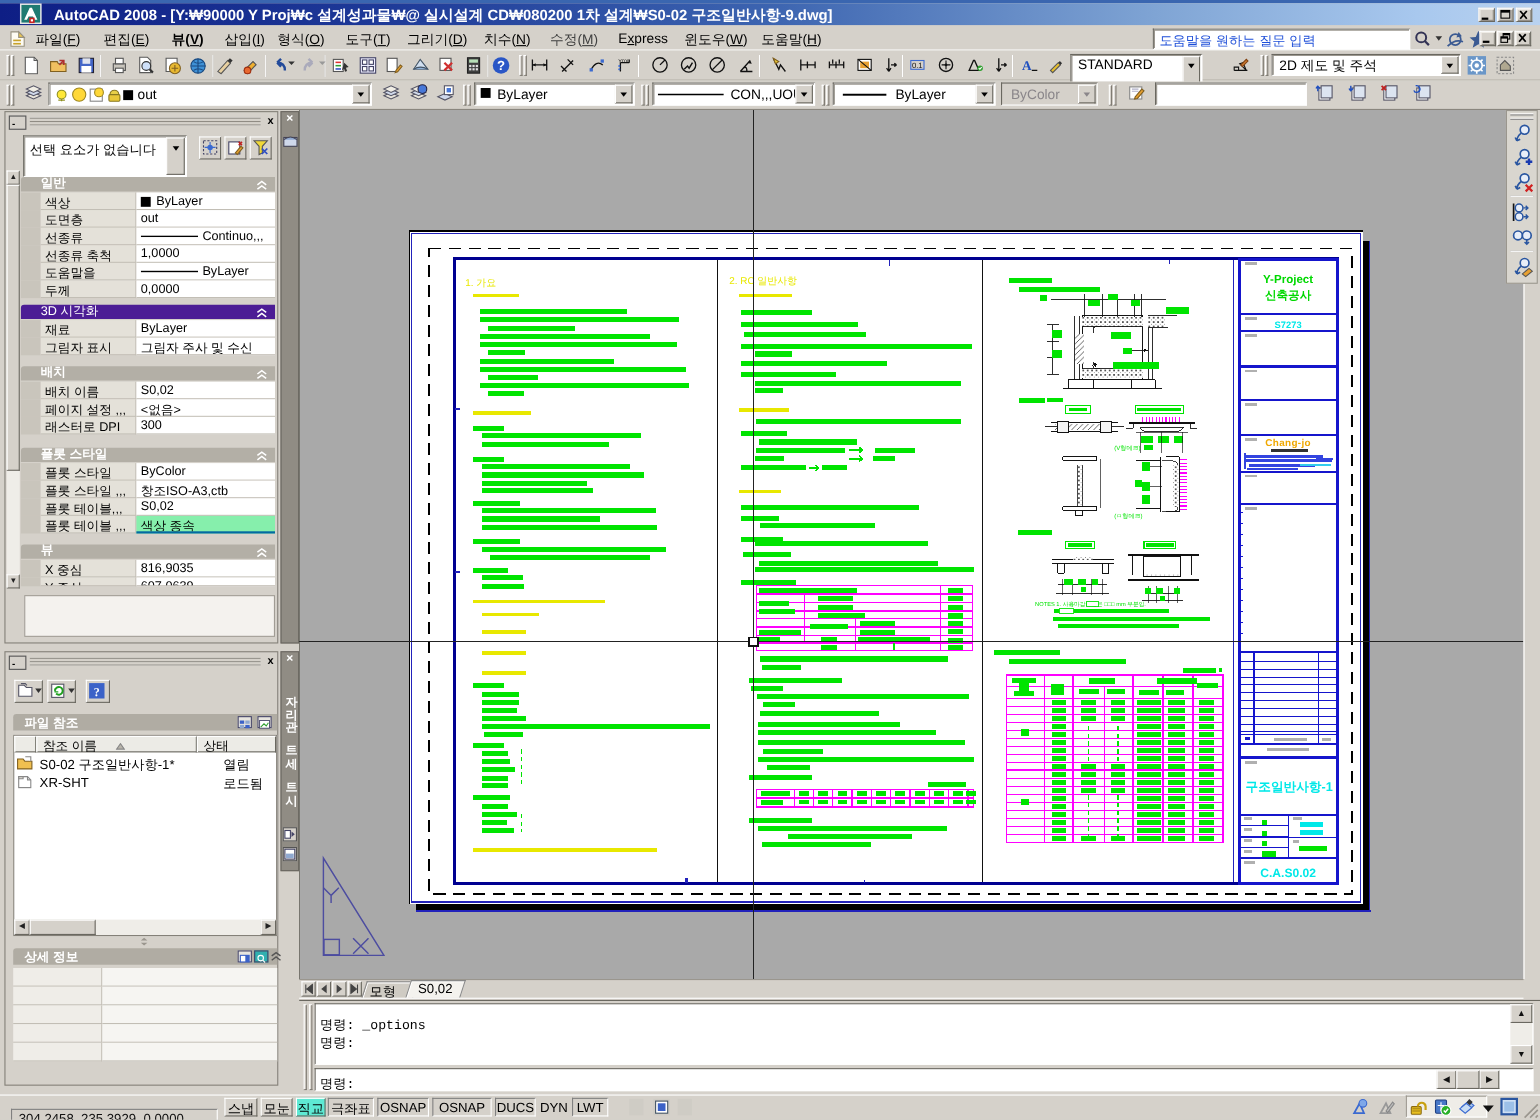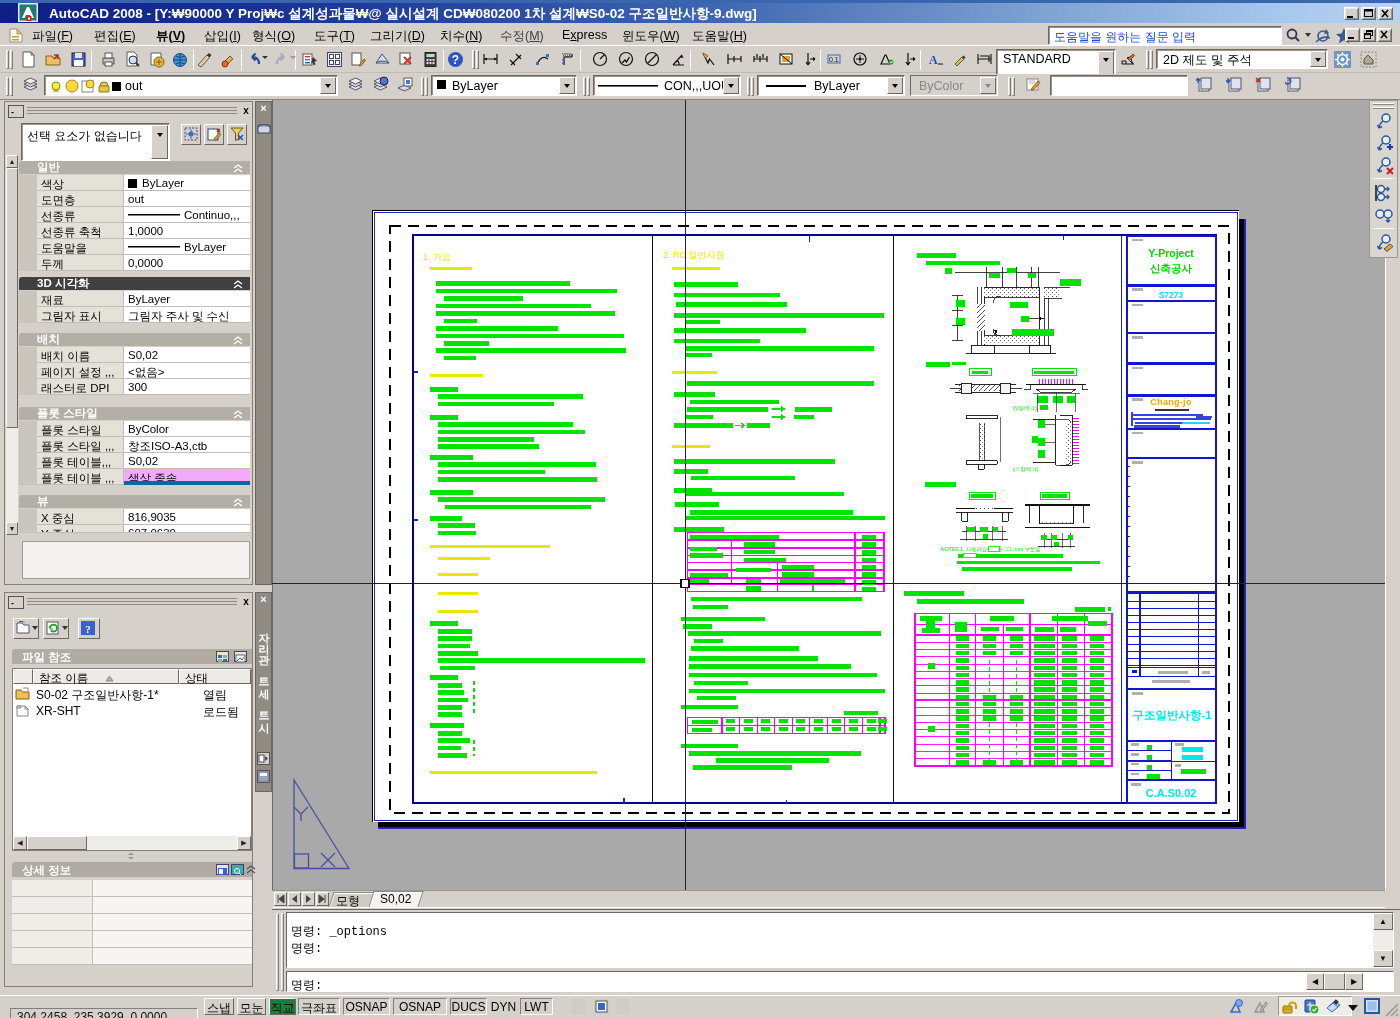--- a/index.html
+++ b/index.html
@@ -270,21 +270,21 @@
     <text x="1" y="13" font-size="12" font-weight="bold" fill="#2050c0" font-family="Liberation Serif">A</text>
     <path d="M10 13 h5" stroke="#111"></path>
   </svg>
 <svg class="abs" style="left:952px;top:51px" width="17" height="17" viewBox="0 0 17 17">
     <path d="M3 13 L10 6 l2 2 -7 7 Z" fill="#e8c030" stroke="#555"></path>
     <path d="M10 6 l1.5-1.5 2 2 -1.5 1.5 Z" fill="#333"></path>
   </svg>
 <svg class="abs" style="left:976px;top:51px" width="17" height="17" viewBox="0 0 17 17">
     <path d="M2 3 v10 M15 3 v10 M2 8 h13 M4 5 h9 v6" stroke="#111" fill="none" stroke-width="1.1"></path>
   </svg>
-<div class="abs field combo" style="left:996px;top:49px;width:120px;height:31px">
+<div class="abs field combo" style="left:973px;top:49px;width:120px;height:31px">
     <span style="position:absolute;left:6px;top:2px;font-size:12.5px">STANDARD</span>
     <span class="da">
       <span class="arrdn"></span>
     </span>
   </div>
 <svg class="abs" style="left:1120px;top:51px" width="17" height="17" viewBox="0 0 17 17">
     <path d="M2 13 h12 M2 13 v-3 h4 v3 M13 13 l-6 -6 3 -1 Z" stroke="#111" fill="none"></path>
     <path d="M8 8 L13 3 l1.5 1.5 -5 5 Z" fill="#c87830" stroke="#804010"></path>
   </svg>
 <div class="abs" style="left:1146px;top:50px;width:3px;height:19px;border:1px solid;border-color:#fff #807c74 #807c74 #fff"></div>
@@ -489,21 +489,21 @@
     <svg style="position:absolute;left:4px;top:7px" width="52" height="2">
       <rect width="52" height="1.5" fill="#000"></rect>
     </svg>
     <span style="position:absolute;left:60px;top:2px">ByLayer</span>
   </div>
 <div class="abs" style="left:19px;top:255px;width:18px;height:16px;background:#c9c5bc"></div>
 <div class="abs" style="left:37px;top:255px;width:87px;height:16px;background:#e4e1d9;border-bottom:1px solid #c2beb5;border-right:1px solid #c2beb5;font-size:11.5px;color:#000;white-space:nowrap;overflow:hidden;padding:2px 0 0 4px">두께</div>
 <div class="abs" style="left:124px;top:255px;width:126px;height:16px;background:#fff;border-bottom:1px solid #c2beb5;font-size:11.5px;color:#000;white-space:nowrap;overflow:hidden">
     <span style="position:absolute;left:4px;top:2px">0,0000</span>
   </div>
-<div class="abs" style="left:19px;top:277px;width:231px;height:13px;background:#404040;border-radius:3px 0 0 0;color:#fff;font-weight:bold;font-size:11.5px;padding-left:18px;line-height:13px">3D 시각화</div>
+<div class="abs" style="left:19px;top:277px;width:231px;height:13px;background:#4c1d95;border-radius:3px 0 0 0;color:#fff;font-weight:normal;font-size:11.5px;padding-left:18px;line-height:13px">3D 시각화</div>
 <svg class="abs" style="left:232px;top:279px" width="12" height="10">
     <path d="M2 5 l4 -3 4 3 M2 9 l4 -3 4 3" stroke="#fff" stroke-width="1.4" fill="none"></path>
   </svg>
 <div class="abs" style="left:19px;top:291px;width:18px;height:16px;background:#c9c5bc"></div>
 <div class="abs" style="left:37px;top:291px;width:87px;height:16px;background:#e4e1d9;border-bottom:1px solid #c2beb5;border-right:1px solid #c2beb5;font-size:11.5px;color:#000;white-space:nowrap;overflow:hidden;padding:2px 0 0 4px">재료</div>
 <div class="abs" style="left:124px;top:291px;width:126px;height:16px;background:#fff;border-bottom:1px solid #c2beb5;font-size:11.5px;color:#000;white-space:nowrap;overflow:hidden">
     <span style="position:absolute;left:4px;top:2px">ByLayer</span>
   </div>
 <div class="abs" style="left:19px;top:307px;width:18px;height:16px;background:#c9c5bc"></div>
 <div class="abs" style="left:37px;top:307px;width:87px;height:16px;background:#e4e1d9;border-bottom:1px solid #c2beb5;border-right:1px solid #c2beb5;font-size:11.5px;color:#000;white-space:nowrap;overflow:hidden;padding:2px 0 0 4px">그림자 표시</div>
@@ -543,21 +543,21 @@
 <div class="abs" style="left:124px;top:437px;width:126px;height:16px;background:#fff;border-bottom:1px solid #c2beb5;font-size:11.5px;color:#000;white-space:nowrap;overflow:hidden">
     <span style="position:absolute;left:4px;top:2px">창조ISO-A3,ctb</span>
   </div>
 <div class="abs" style="left:19px;top:453px;width:18px;height:16px;background:#c9c5bc"></div>
 <div class="abs" style="left:37px;top:453px;width:87px;height:16px;background:#e4e1d9;border-bottom:1px solid #c2beb5;border-right:1px solid #c2beb5;font-size:11.5px;color:#000;white-space:nowrap;overflow:hidden;padding:2px 0 0 4px">플롯 테이블,,,</div>
 <div class="abs" style="left:124px;top:453px;width:126px;height:16px;background:#fff;border-bottom:1px solid #c2beb5;font-size:11.5px;color:#000;white-space:nowrap;overflow:hidden">
     <span style="position:absolute;left:4px;top:2px">S0,02</span>
   </div>
 <div class="abs" style="left:19px;top:469px;width:18px;height:16px;background:#c9c5bc"></div>
 <div class="abs" style="left:37px;top:469px;width:87px;height:16px;background:#e4e1d9;border-bottom:1px solid #c2beb5;border-right:1px solid #c2beb5;font-size:11.5px;color:#000;white-space:nowrap;overflow:hidden;padding:2px 0 0 4px">플롯 테이블 ,,,</div>
-<div class="abs" style="left:124px;top:469px;width:126px;height:16px;background:#f0abfc;border-bottom:4px solid #0369a1;font-size:11.5px;color:#000;white-space:nowrap;overflow:hidden">
+<div class="abs" style="left:124px;top:469px;width:126px;height:16px;background:#86efac;border-bottom:2px solid #0369a1;font-size:11.5px;color:#000;white-space:nowrap;overflow:hidden">
     <span style="position:absolute;left:4px;top:2px">색상 종속</span>
   </div>
 <div class="abs" style="left:19px;top:495px;width:231px;height:13px;background:#b3afa6;border-radius:3px 0 0 0;color:#fff;font-weight:bold;font-size:11.5px;padding-left:18px;line-height:13px">뷰</div>
 <svg class="abs" style="left:232px;top:497px" width="12" height="10">
     <path d="M2 5 l4 -3 4 3 M2 9 l4 -3 4 3" stroke="#fff" stroke-width="1.4" fill="none"></path>
   </svg>
 <div class="abs" style="left:19px;top:509px;width:18px;height:16px;background:#c9c5bc"></div>
 <div class="abs" style="left:37px;top:509px;width:87px;height:16px;background:#e4e1d9;border-bottom:1px solid #c2beb5;border-right:1px solid #c2beb5;font-size:11.5px;color:#000;white-space:nowrap;overflow:hidden;padding:2px 0 0 4px">X 중심</div>
 <div class="abs" style="left:124px;top:509px;width:126px;height:16px;background:#fff;border-bottom:1px solid #c2beb5;font-size:11.5px;color:#000;white-space:nowrap;overflow:hidden">
     <span style="position:absolute;left:4px;top:2px">816,9035</span>
@@ -1317,21 +1317,21 @@
 <div class="abs raised" style="left:1373px;top:950px;width:20px;height:17px;background:#d5d1ca;font-size:8px;text-align:center;line-height:15px;color:#111">▼</div>
 <div class="abs" style="left:286px;top:971px;width:1108px;height:21px;background:#fff;border:1px solid;border-color:#6a6860 #fff #fff #6a6860"></div>
 <div class="abs" style="left:291px;top:977px;font-family:'Liberation Mono',monospace;font-size:12px">명령:</div>
 <div class="abs raised" style="left:1306px;top:973px;width:18px;height:17px;background:#d5d1ca;font-size:8px;text-align:center;line-height:15px;color:#111">◀</div>
 <div class="abs raised" style="left:1345px;top:973px;width:18px;height:17px;background:#d5d1ca;font-size:8px;text-align:center;line-height:15px;color:#111">▶</div>
 <div class="abs raised" style="left:1324px;top:973px;width:21px;height:17px;background:#d5d1ca"></div>
 <div class="abs" style="left:0;top:995px;width:1400px;height:23px;background:#d5d1ca;border-top:1px solid #fff"></div>
 <div class="abs sunken" style="left:10px;top:998px;width:188px;height:17px;font-size:12px;padding:1px 0 0 6px;color:#111">304,2458, 235,3929, 0,0000</div>
 <div class="abs" style="left:204px;top:998px;width:30px;height:17px;border:1px solid;border-color:#fff #6a6860 #6a6860 #fff;background:#d5d1ca;font-size:12px;text-align:center;padding-top:1px">스냅</div>
 <div class="abs" style="left:237px;top:998px;width:29px;height:17px;border:1px solid;border-color:#fff #6a6860 #6a6860 #fff;background:#d5d1ca;font-size:12px;text-align:center;padding-top:1px">모눈</div>
-<div class="abs" style="left:269px;top:998px;width:27px;height:17px;border:1px solid;border-color:#fff #6a6860 #6a6860 #fff;background:#15803d;font-size:12px;text-align:center;padding-top:1px">직교</div>
+<div class="abs" style="left:269px;top:998px;width:27px;height:17px;border:1px solid;border-color:#fff #6a6860 #6a6860 #fff;background:#5eead4;font-size:12px;text-align:center;padding-top:1px">직교</div>
 <div class="abs" style="left:298px;top:998px;width:42px;height:17px;border:1px solid;border-color:#808080 #fff #fff #808080;background:#d5d1ca;font-size:12px;text-align:center;padding-top:1px">극좌표</div>
 <div class="abs" style="left:343px;top:998px;width:47px;height:17px;border:1px solid;border-color:#808080 #fff #fff #808080;background:#d5d1ca;font-size:12px;text-align:center;padding-top:1px">OSNAP</div>
 <div class="abs" style="left:393px;top:998px;width:54px;height:17px;border:1px solid;border-color:#808080 #fff #fff #808080;background:#d5d1ca;font-size:12px;text-align:center;padding-top:1px">OSNAP</div>
 <div class="abs" style="left:450px;top:998px;width:37px;height:17px;border:1px solid;border-color:#808080 #fff #fff #808080;background:#d5d1ca;font-size:12px;text-align:center;padding-top:1px">DUCS</div>
 <div class="abs" style="left:489px;top:999px;width:29px;height:16px;font-size:12px;text-align:center;padding-top:1px">DYN</div>
 <div class="abs" style="left:520px;top:998px;width:33px;height:17px;border:1px solid;border-color:#808080 #fff #fff #808080;background:#d5d1ca;font-size:12px;text-align:center;padding-top:1px">LWT</div>
 <div class="abs" style="left:572px;top:999px;width:13px;height:15px;background:#cfccc5"></div>
 <div class="abs" style="left:594px;top:999px;width:15px;height:15px;background:#cfccc5"><svg width="15" height="15">
       <rect x="2" y="2" width="11" height="11" fill="#fff" stroke="#456"></rect>
       <rect x="4" y="4" width="7" height="7" fill="#3b62c8"></rect>

